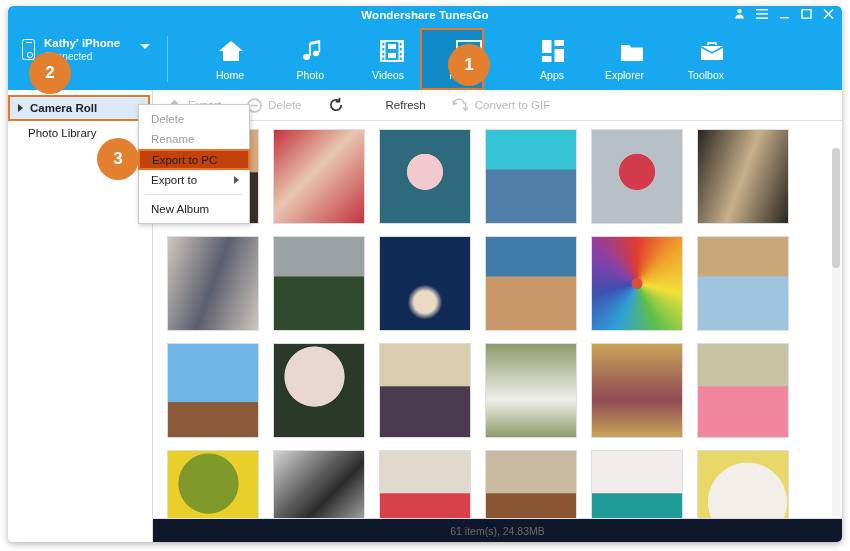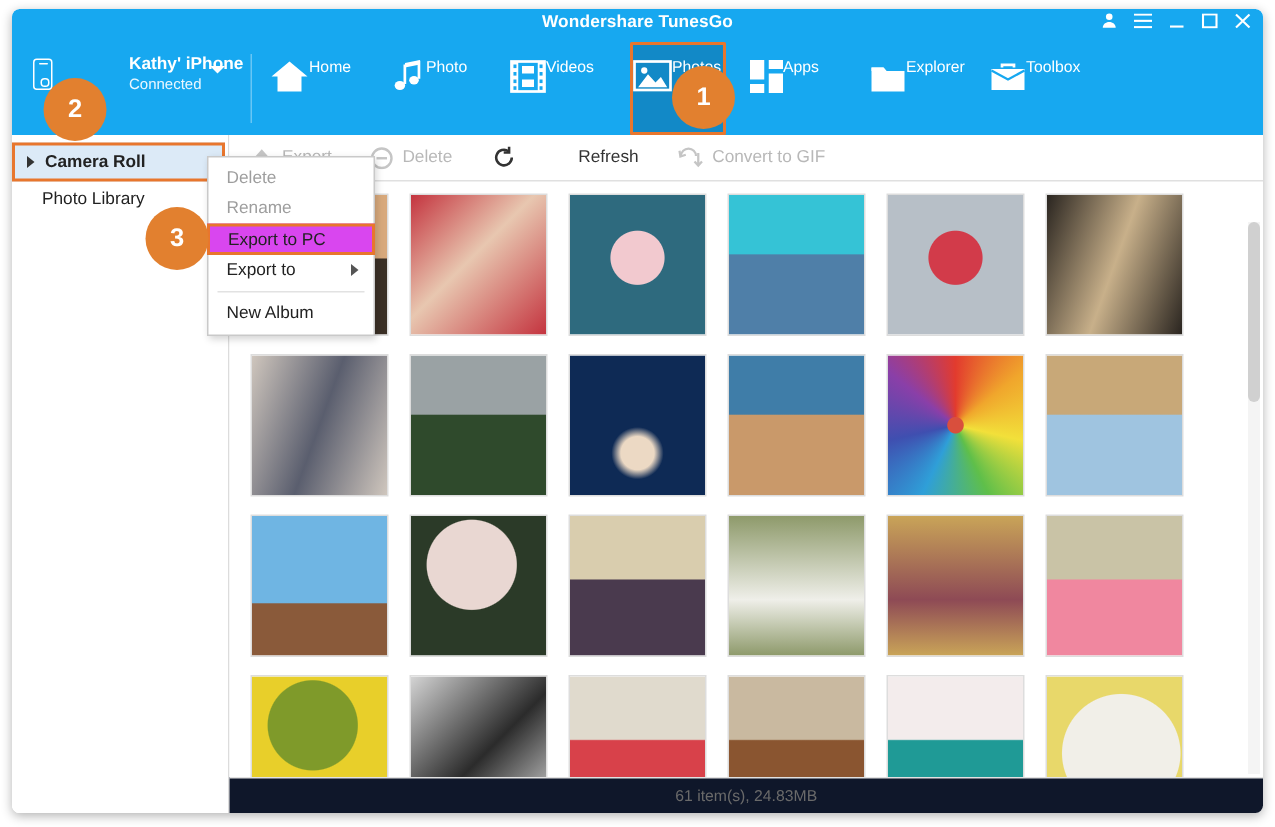--- a/index.html
+++ b/index.html
@@ -48,21 +48,21 @@
   
   #navband {
     position: relative;
     height: 62px;
     background: #17a8f0;
     display: flex;
     align-items: stretch;
   }
   #device-box {
     width: 160px; position: relative;
-    display: flex; align-items: flex-start; padding-top: 9px; padding-left: 14px; gap: 42px;
+    display: flex; align-items: flex-start; padding-top: 9px; padding-left: 14px;
   }
   #device-box:after {
     content: ""; position: absolute; right: 0; top: 8px; bottom: 8px;
     width: 1px; background: rgba(255,255,255,.35);
   }
   .phone-icon { width: 13px; height: 21px; border: 1.6px solid #fff; border-radius: 2.5px; position: relative; flex: 0 0 auto; margin-top: 2px;}
   .phone-icon:before { content:""; position:absolute; left:3px; top:1.5px; width:6px; height:1.3px; background:#fff; border-radius:1px;}
   .phone-icon:after { content:""; position:absolute; left:4.4px; bottom:1.2px; width:3.4px; height:3.4px; border:1px solid #fff; border-radius:50%;}
   #device-text { margin-left: 9px; color: #fff; }
   #device-name { font-size: 11.5px; font-weight: bold; }
@@ -70,21 +70,21 @@
   #device-caret {
     position: absolute; left: 132px; top: 16px;
     width: 0; height: 0;
     border-left: 5px solid transparent; border-right: 5px solid transparent;
     border-top: 5.5px solid #ffffff;
   }
 
   #navitems { display: flex; align-items: stretch; padding-left: 12px; }
   .navitem {
     width: 64px; position: relative;
-    display: flex; flex-direction: row; align-items: flex-start; justify-content: flex-start;
+    display: flex; flex-direction: column; align-items: flex-end; justify-content: flex-start;
     padding-top: 8px;
     color: #ffffff;
     margin-right: 16px;
   }
   .navitem .nav-ico { height: 30px; display: flex; align-items: center; justify-content: center; }
   .navitem .nav-label { font-size: 10.5px; margin-top: 3px; }
   .navitem.selected {
     background: #1289c7;
     border: 2px solid #e8762d;
     padding-top: 6px;
@@ -169,21 +169,21 @@
   #ctxmenu {
     position: absolute; left: 130px; top: 98px; width: 112px;
     background: #ffffff; border: 1px solid #c9c9c9;
     box-shadow: 1px 2px 5px rgba(0,0,0,.18);
     padding: 4px 0; z-index: 40;
     font-size: 11.5px;
   }
   .ctx-item { height: 20px; display:flex; align-items:center; padding-left: 12px; color:#222; position: relative;}
   .ctx-item.disabled { color: #9e9e9e; }
   .ctx-item.highlight {
-    background: #d946ef; border: 2px solid #e8762d;
+    background: #c2410c; border: 2px solid #e8762d;
     height: 21px; margin: 0 -1px;
   }
   .ctx-sep { height:1px; background:#e2e2e2; margin: 4px 6px; }
   .ctx-arrow {
     position:absolute; right: 10px; top: 6px;
     width:0;height:0;border-top:4px solid transparent;border-bottom:4px solid transparent;border-left:5px solid #555;
   }
 
   
   .badge {

